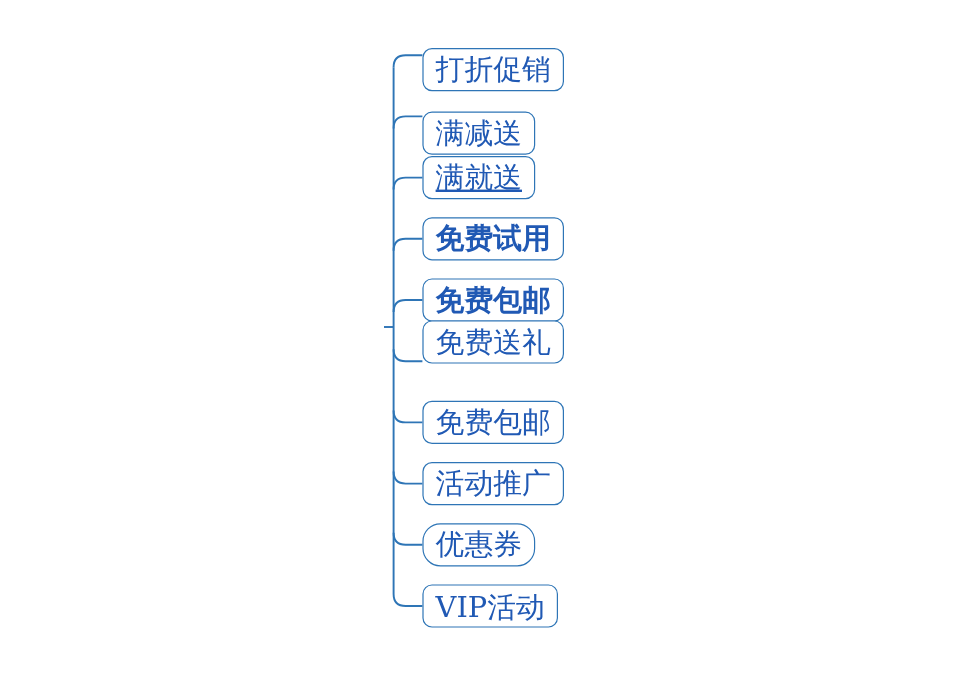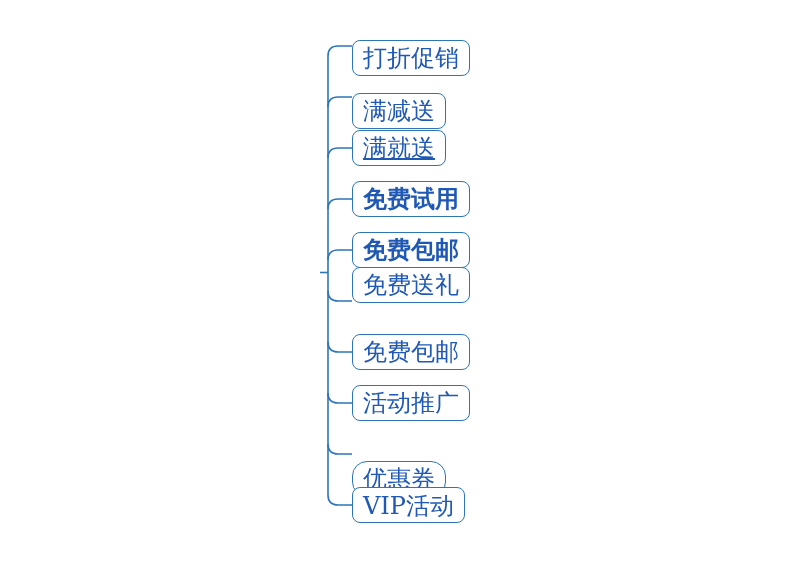--- a/index.html
+++ b/index.html
@@ -92,20 +92,20 @@
       </div>
       <div class="child-node" style="top: 267px; justify-content: center;">
         <span>免费送礼</span>
       </div>
       <div class="child-node" style="top: 334px;">
         <span>免费包邮</span>
       </div>
       <div class="child-node" style="top: 385px;">
         <span>活动推广</span>
       </div>
-      <div class="child-node" style="top: 461px; border-radius: 15px;">
+      <div class="child-node" style="top: 436px; border-radius: 15px;">
         <span>优惠券</span>
       </div>
       <div class="child-node" style="top: 487px; align-items: flex-end;">
         <span>VIP活动</span>
       </div>
     </div>
 </div>
 
 </body></html>

